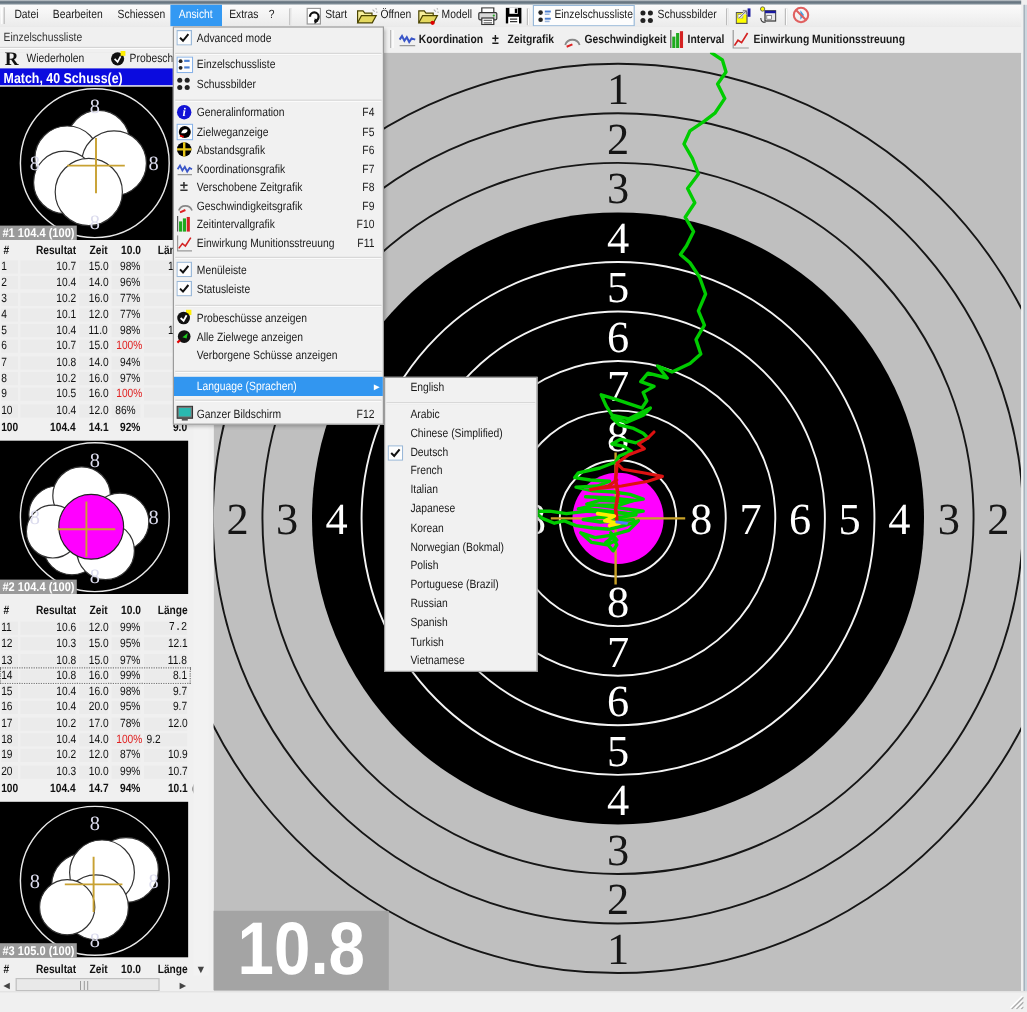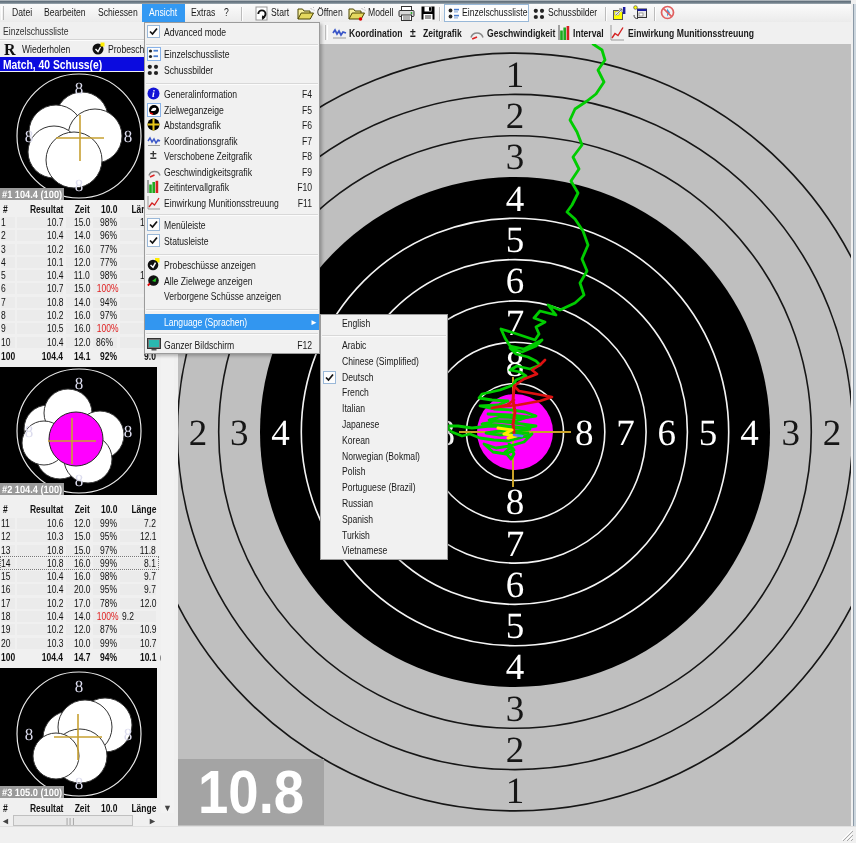--- a/index.html
+++ b/index.html
@@ -258,21 +258,21 @@
 <div class="hl ar" style="left:120px;top:351px;width:36px;text-align:right;"><span>9.0</span></div>
 <div class="hl al" style="left:3px;top:504px;width:12px;"><span>#</span></div>
 <div class="hl ar" style="left:17px;top:504px;width:46px;text-align:right;"><span>Resultat</span></div>
 <div class="hl ar" style="left:66px;top:504px;width:24px;text-align:right;"><span>Zeit</span></div>
 <div class="hl ar" style="left:93px;top:504px;width:24px;text-align:right;"><span>10.0</span></div>
 <div class="hl ar" style="left:120px;top:504px;width:36px;text-align:right;"><span>Länge</span></div>
 <div class="cell al" style="left:1px;top:518px;width:14px;"><span style="">11</span></div>
 <div class="cell ar" style="left:17px;top:518px;width:46px;text-align:right;"><span style="">10.6</span></div>
 <div class="cell ar" style="left:66px;top:518px;width:24px;text-align:right;"><span style="">12.0</span></div>
 <div class="cell ar" style="left:93px;top:518px;width:24px;text-align:right;"><span style="">99%</span></div>
-<div class="cell ar" style="left:120px;top:518px;width:36px;text-align:right;"><span style="">7.2</span></div>
+<div class="cell ar" style="left:120px;top:518px;width:36px;text-align:right;font-family:Liberation Mono, monospace;"><span style="">7.2</span></div>
 <div class="cell al" style="left:1px;top:531px;width:14px;"><span style="">12</span></div>
 <div class="cell ar" style="left:17px;top:531px;width:46px;text-align:right;"><span style="">10.3</span></div>
 <div class="cell ar" style="left:66px;top:531px;width:24px;text-align:right;"><span style="">15.0</span></div>
 <div class="cell ar" style="left:93px;top:531px;width:24px;text-align:right;"><span style="">95%</span></div>
 <div class="cell ar" style="left:120px;top:531px;width:36px;text-align:right;"><span style="">12.1</span></div>
 <div class="cell al" style="left:1px;top:545px;width:14px;"><span style="">13</span></div>
 <div class="cell ar" style="left:17px;top:545px;width:46px;text-align:right;"><span style="">10.8</span></div>
 <div class="cell ar" style="left:66px;top:545px;width:24px;text-align:right;"><span style="">15.0</span></div>
 <div class="cell ar" style="left:93px;top:545px;width:24px;text-align:right;"><span style="">97%</span></div>
 <div class="cell ar" style="left:120px;top:545px;width:36px;text-align:right;"><span style="">11.8</span></div>

